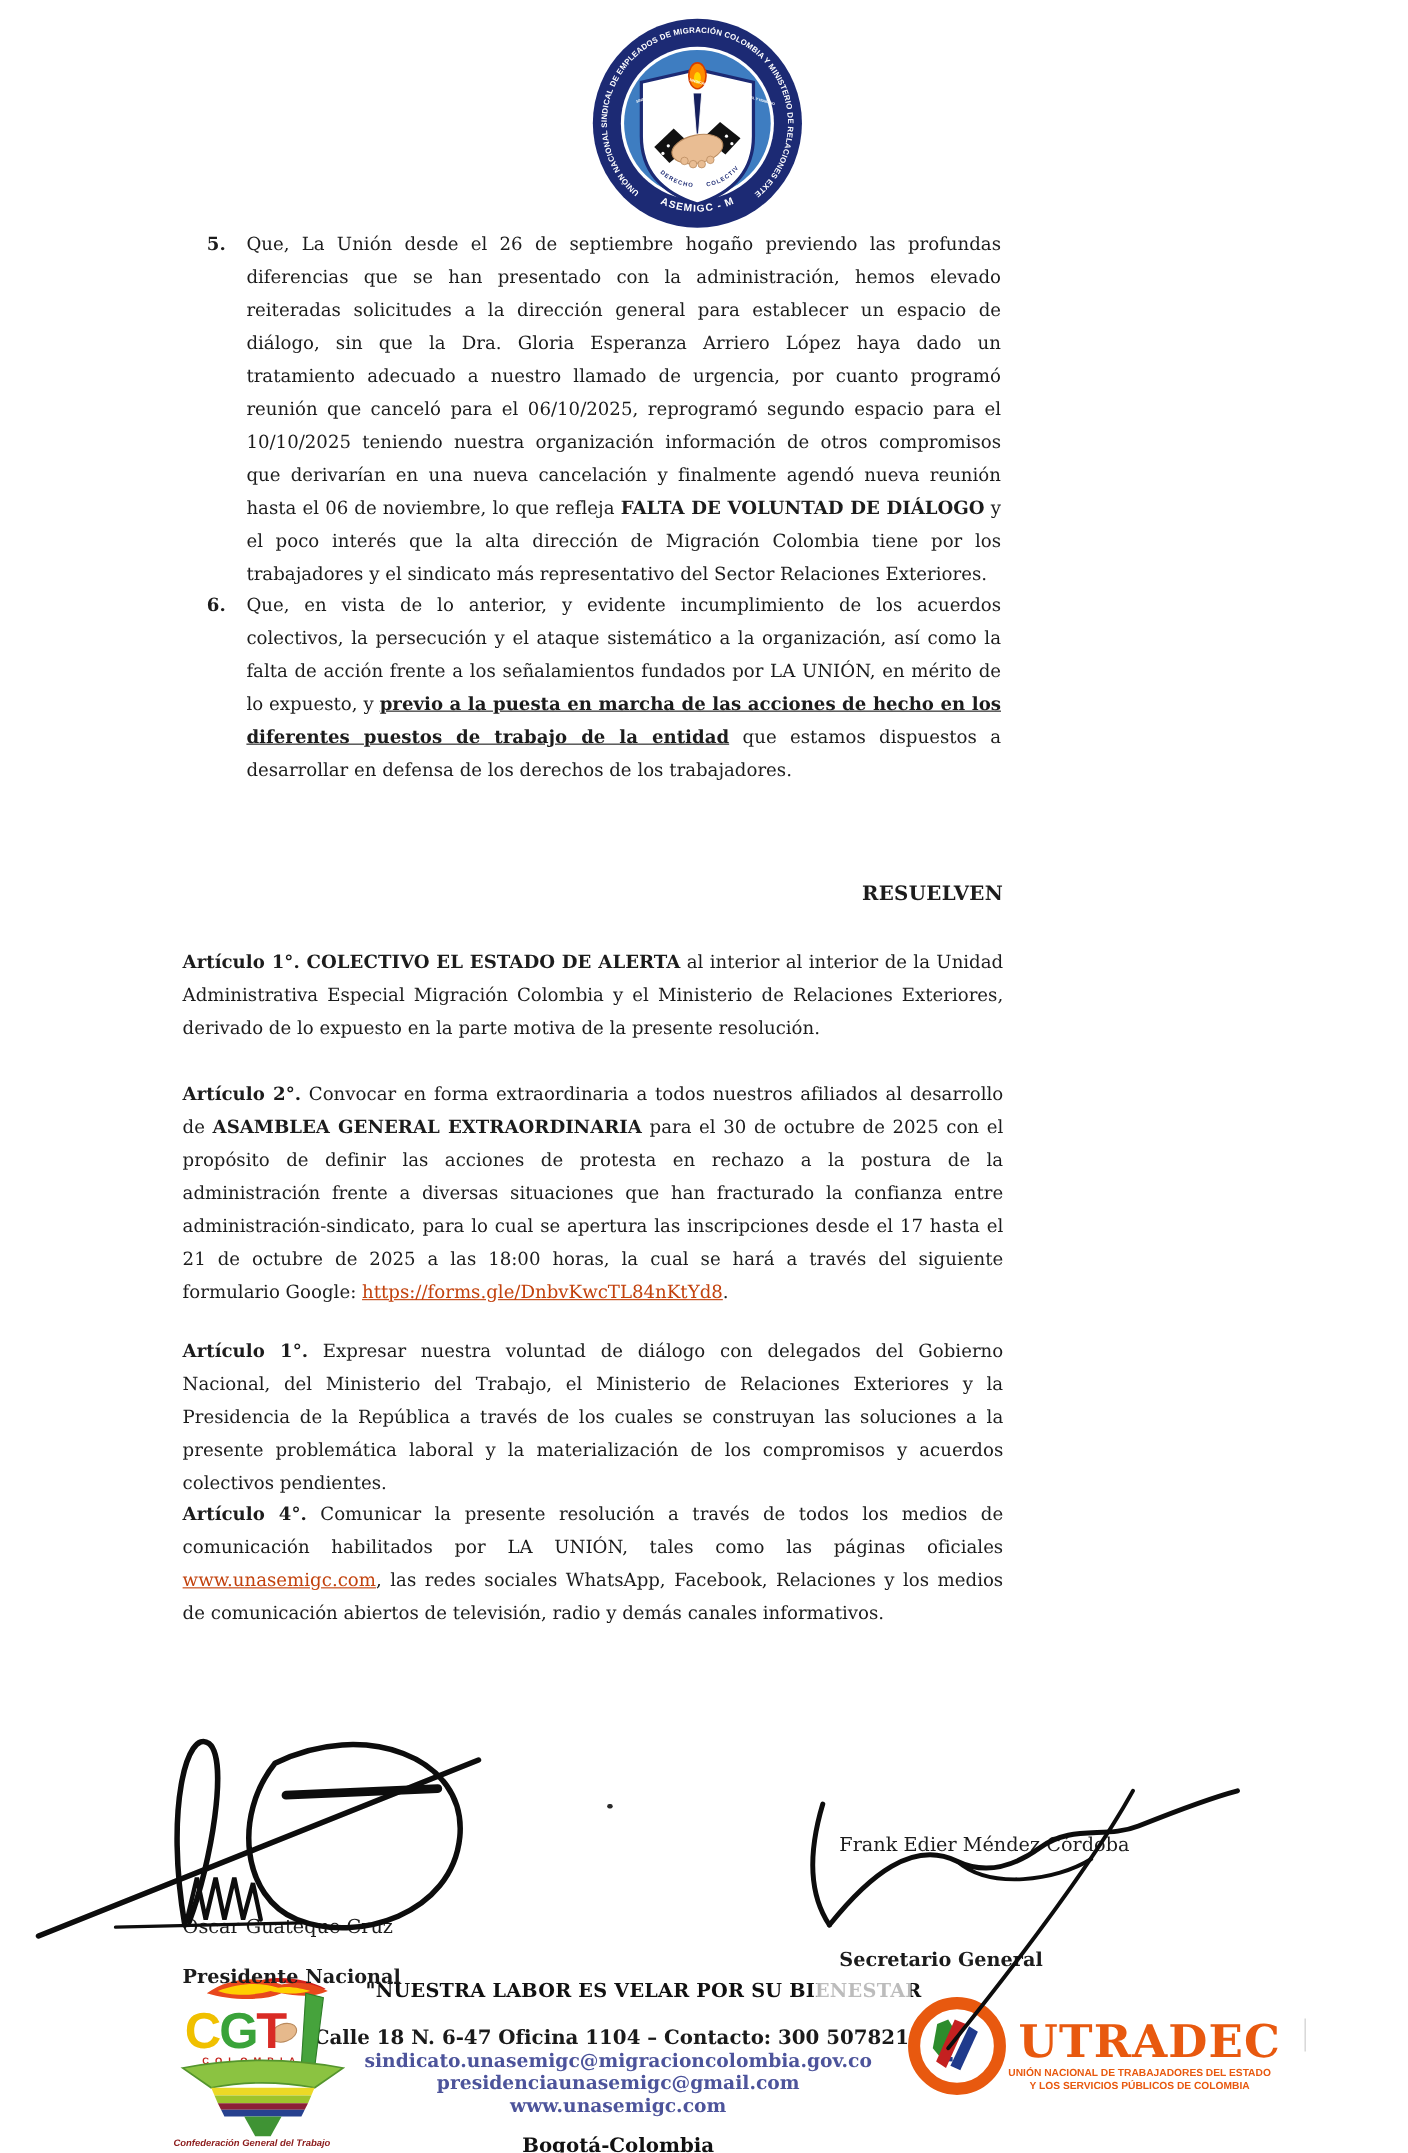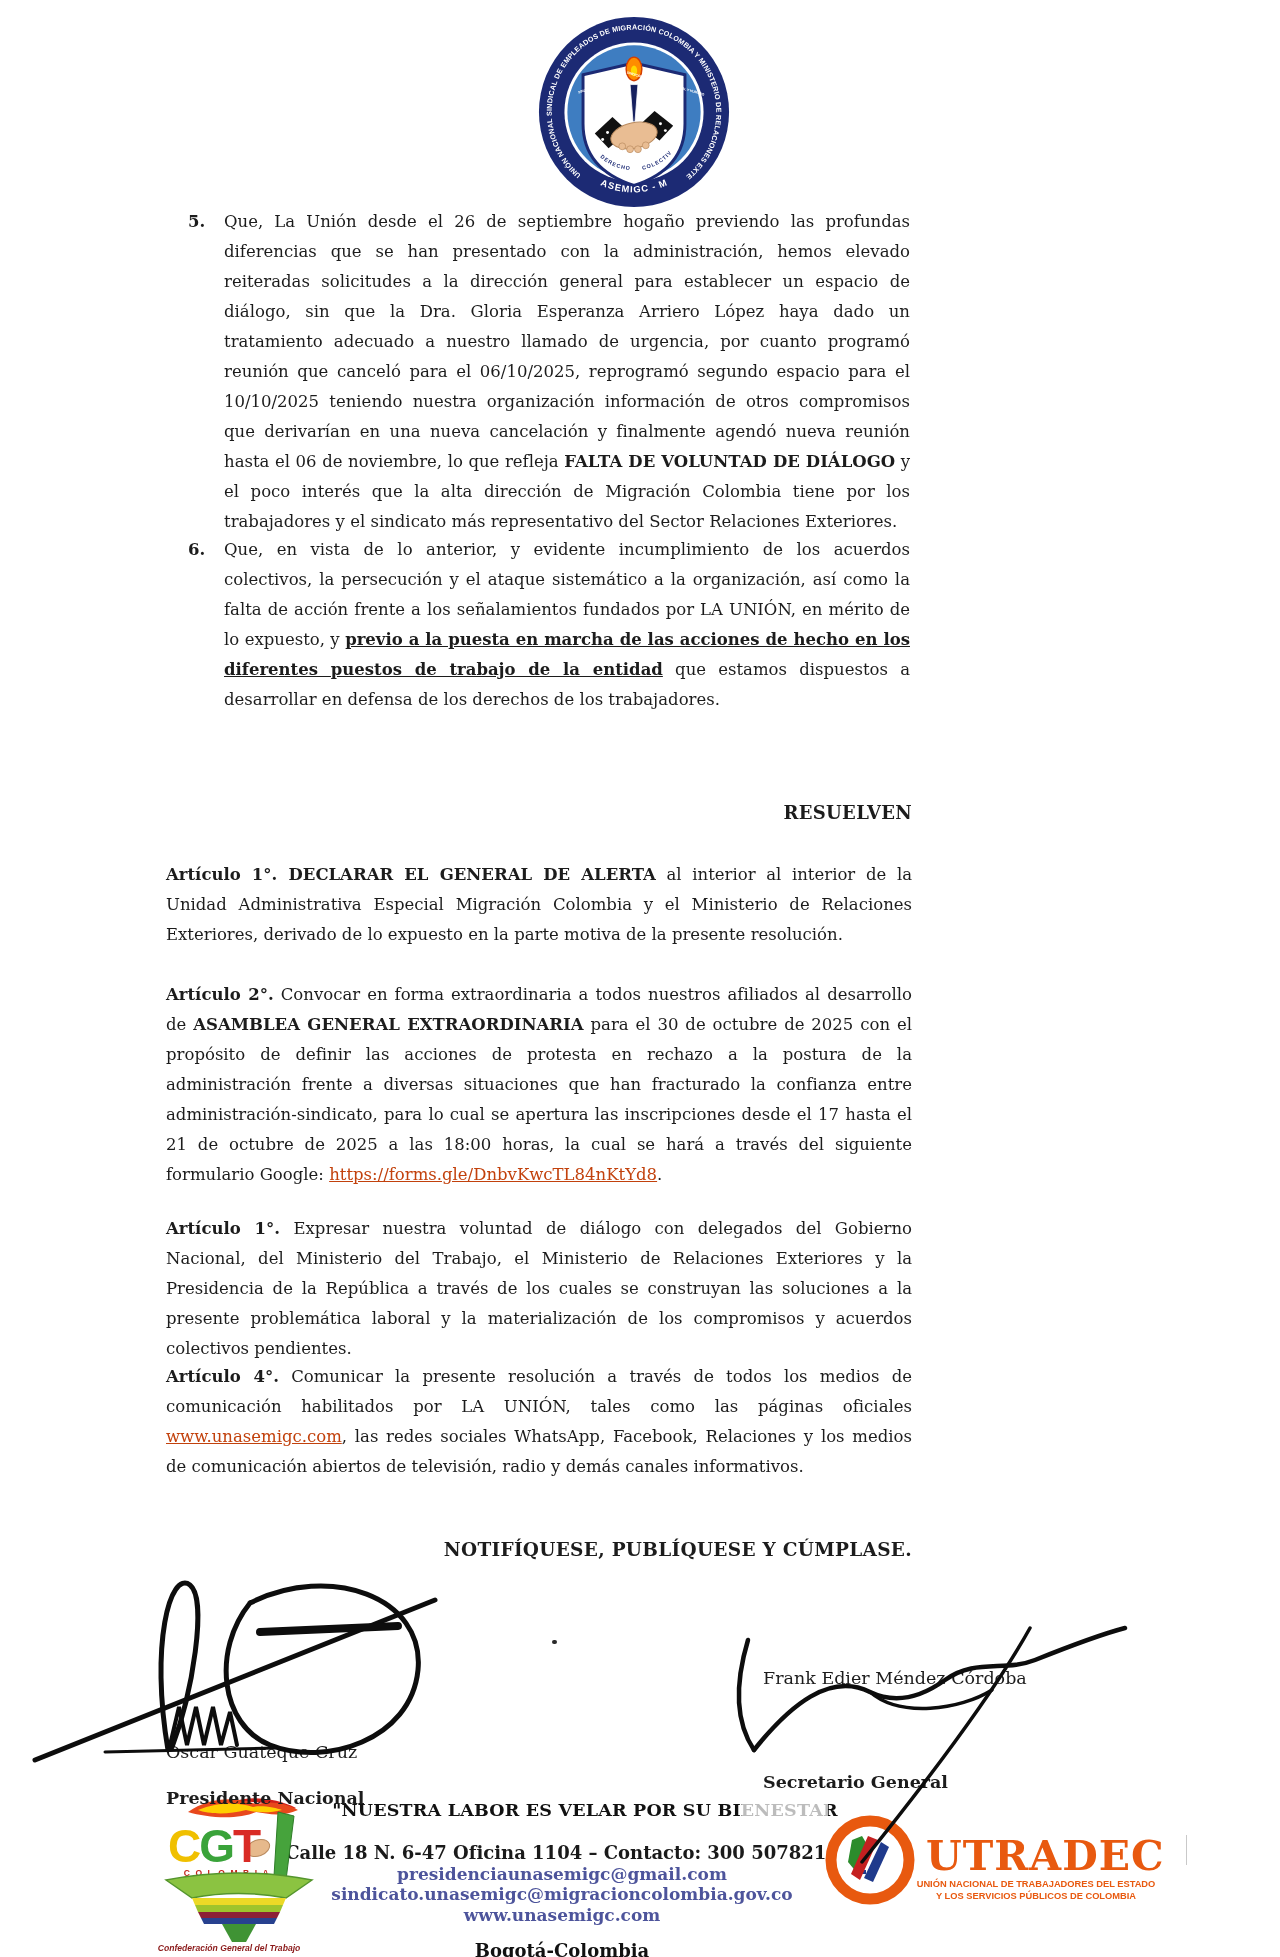--- a/index.html
+++ b/index.html
@@ -89,36 +89,35 @@
 
   <div class="recital" style="top:535px;">
     <span class="num">6.</span>
     <span>Que, en vista de lo anterior, y evidente incumplimiento de los acuerdos colectivos, la persecución y el ataque sistemático a la organización, así como la falta de acción frente a los señalamientos fundados por LA UNIÓN, en mérito de lo expuesto, y </span><b class="u">previo a la puesta en marcha de las acciones de hecho en los diferentes puestos de trabajo de la entidad</b><span> que estamos dispuestos a desarrollar en defensa de los derechos de los trabajadores.</span>
   </div>
 
 
   <div class="headline" style="top:802px;">RESUELVEN</div>
 
   <div class="block" style="top:860px;">
-    <b>Artículo 1°.</b><b> DECLARAR EL GENERAL DE ALERTA</b><span> al interior al interior de la Unidad Administrativa Especial Migración Colombia y el Ministerio de Relaciones Exteriores, derivado de lo expuesto en la parte motiva de la presente resolución.</span>
+    <b>Artículo 1°.</b><b> COLECTIVO EL ESTADO DE ALERTA</b><span> al interior al interior de la Unidad Administrativa Especial Migración Colombia y el Ministerio de Relaciones Exteriores, derivado de lo expuesto en la parte motiva de la presente resolución.</span>
   </div>
 
   <div class="block" style="top:980px;">
     <b>Artículo 2°.</b><span> Convocar en forma extraordinaria a todos nuestros afiliados al desarrollo de </span><b>ASAMBLEA GENERAL EXTRAORDINARIA</b><span> para el 30 de octubre de 2025 con el propósito de definir las acciones de protesta en rechazo a la postura de la administración frente a diversas situaciones que han fracturado la confianza entre administración-sindicato, para lo cual se apertura las inscripciones desde el 17 hasta el 21 de octubre de 2025 a las 18:00 horas, la cual se hará a través del siguiente formulario Google: </span><a class="doclink">https://forms.gle/DnbvKwcTL84nKtYd8</a><span>.</span>
   </div>
 
   <div class="block" style="top:1214px;">
     <b>Artículo 1°.</b><span> Expresar nuestra voluntad de diálogo con delegados del Gobierno Nacional, del Ministerio del Trabajo, el Ministerio de Relaciones Exteriores y la Presidencia de la República a través de los cuales se construyan las soluciones a la presente problemática laboral y la materialización de los compromisos y acuerdos colectivos pendientes.</span>
   </div>
 
   <div class="block" style="top:1362px;">
     <b>Artículo 4°.</b><span> Comunicar la presente resolución a través de todos los medios de comunicación habilitados por LA UNIÓN, tales como las páginas oficiales </span><a class="doclink">www.unasemigc.com</a><span>, las redes sociales WhatsApp, Facebook,  Relaciones y los medios de comunicación abiertos de televisión, radio y demás canales informativos.</span>
   </div>
 
-  <div class="headline" style="top:1539px;font-size:18.5px;">NOTIFÍQUESE, PUBLÍQUESE Y CÚMPLASE.</div>
 
   <svg class="sig-svg" style="left:20px;top:1555px;" width="440" height="220" viewBox="0 0 440 220">
     <g fill="none" stroke="#0d0d0d" stroke-width="5" stroke-linecap="round">
       <path d="M 415,45 L 15,205"></path>
       <path d="M 148,195 C 130,90 150,15 170,30 C 188,44 172,140 152,192"></path>
       <path d="M 230,48 C 310,8 405,42 398,115 C 391,185 305,212 250,190 C 200,170 192,95 230,48"></path>
       <path d="M 240,77 L 378,71" stroke-width="8"></path>
       <path d="M 150,190 l 9,-38 l 8,38 l 9,-38 l 8,38 l 9,-38 l 8,38 l 9,-33 l 7,33" stroke-width="4"></path>
       <path d="M 85,197 L 255,193" stroke-width="3"></path>
     </g>
@@ -138,22 +137,22 @@
   <div class="sig-name" style="left:166px;top:1742px;">Oscar Guateque Cruz</div>
   <div class="sig-title" style="left:166px;top:1788px;">Presidente Nacional</div>
   <div class="sig-name" style="left:763px;top:1668px;">Frank Edier Méndez Córdoba</div>
   <div class="sig-title" style="left:763px;top:1772px;">Secretario General</div>
 
   <div class="quote">"NUESTRA LABOR ES VELAR POR SU BIENESTAR</div>
   <div class="quote-fade"></div>
 
   <div class="contact">
     <div class="addr">Calle 18 N. 6-47 Oficina 1104 – Contacto: 300 5078215</div>
+    <div class="mail">sindicato.unasemigc@migracioncolombia.gov.co</div>
     <div class="mail">presidenciaunasemigc@gmail.com</div>
-    <div class="mail">sindicato.unasemigc@migracioncolombia.gov.co</div>
     <div class="mail">www.unasemigc.com</div>
     <div class="city">Bogotá-Colombia</div>
   </div>
 
   <svg class="cgt-svg" viewBox="0 0 182 158">
     <path d="M 95,6 C 110,-1 140,2 158,12 L 150,15 C 135,6 112,5 95,6 Z" fill="#d1201a"></path>
     <path d="M 50,16 C 70,2 95,0 118,8 C 135,4 150,8 160,14 C 145,21 130,18 118,16 C 100,24 70,22 50,16 Z" fill="#e8481c"></path>
     <path d="M 60,14 C 80,6 100,6 115,11 C 125,9 138,12 144,14 C 130,18 115,16 108,14 C 90,19 70,18 60,14 Z" fill="#ffcf00"></path>
     <polygon points="140,16 156,20 148,84 136,80" fill="#46a33c" stroke="#2e7d28" stroke-width="1"></polygon>
     <ellipse cx="120" cy="52" rx="12" ry="8" transform="rotate(-20 120 52)" fill="#e6b98c" stroke="#b98a5e" stroke-width="1"></ellipse>

